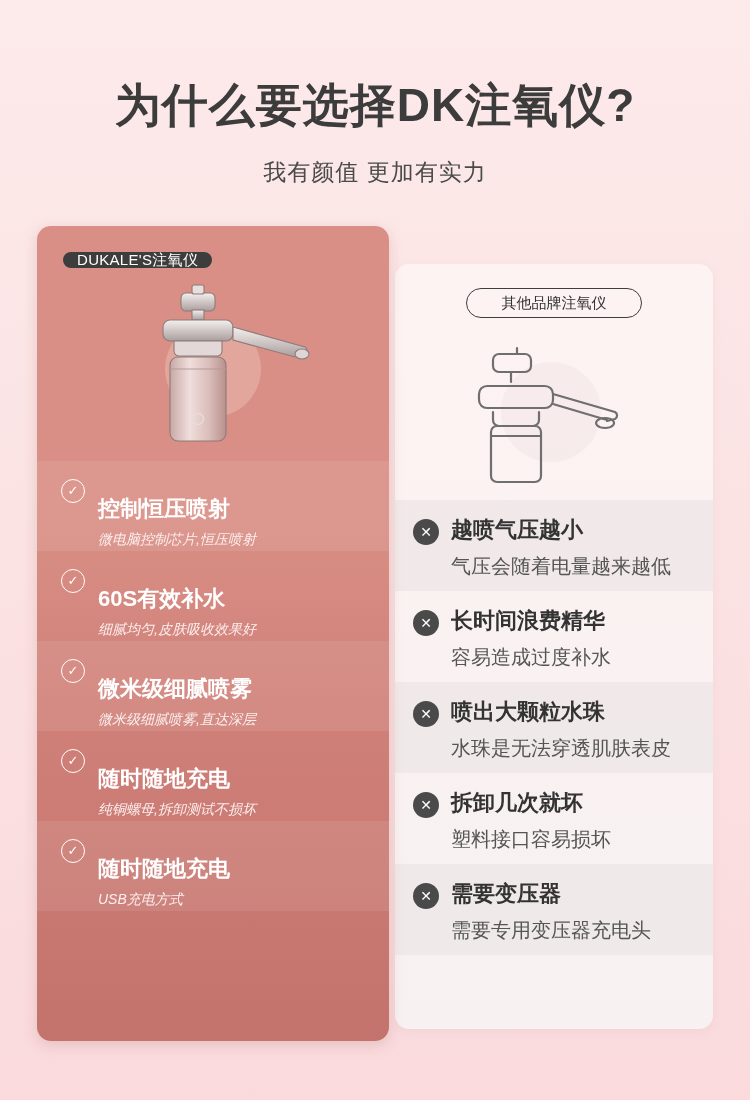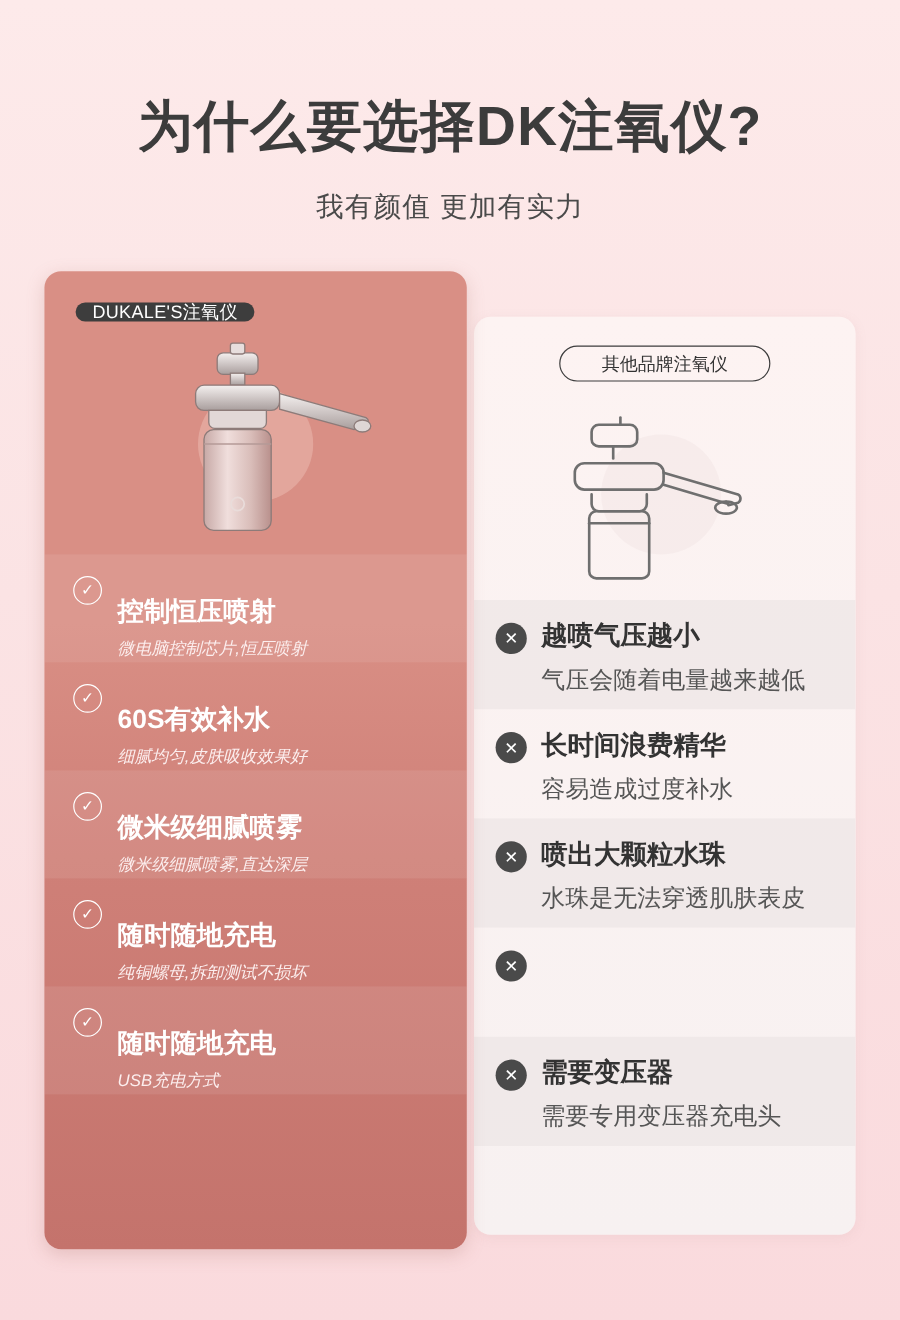--- a/index.html
+++ b/index.html
@@ -233,20 +233,24 @@
       </div>
       <div class="other-row alt">
         <div class="x-icon">✕</div>
         <div class="other-text">
           <div class="ot-title">喷出大颗粒水珠</div>
           <div class="ot-desc">水珠是无法穿透肌肤表皮</div>
         </div>
       </div>
       <div class="other-row">
         <div class="x-icon">✕</div>
+        <div class="other-text">
+          <div class="ot-title">拆卸几次就坏</div>
+          <div class="ot-desc">塑料接口容易损坏</div>
+        </div>
       </div>
       <div class="other-row alt">
         <div class="x-icon">✕</div>
         <div class="other-text">
           <div class="ot-title">需要变压器</div>
           <div class="ot-desc">需要专用变压器充电头</div>
         </div>
       </div>
     </div>
   </div>

